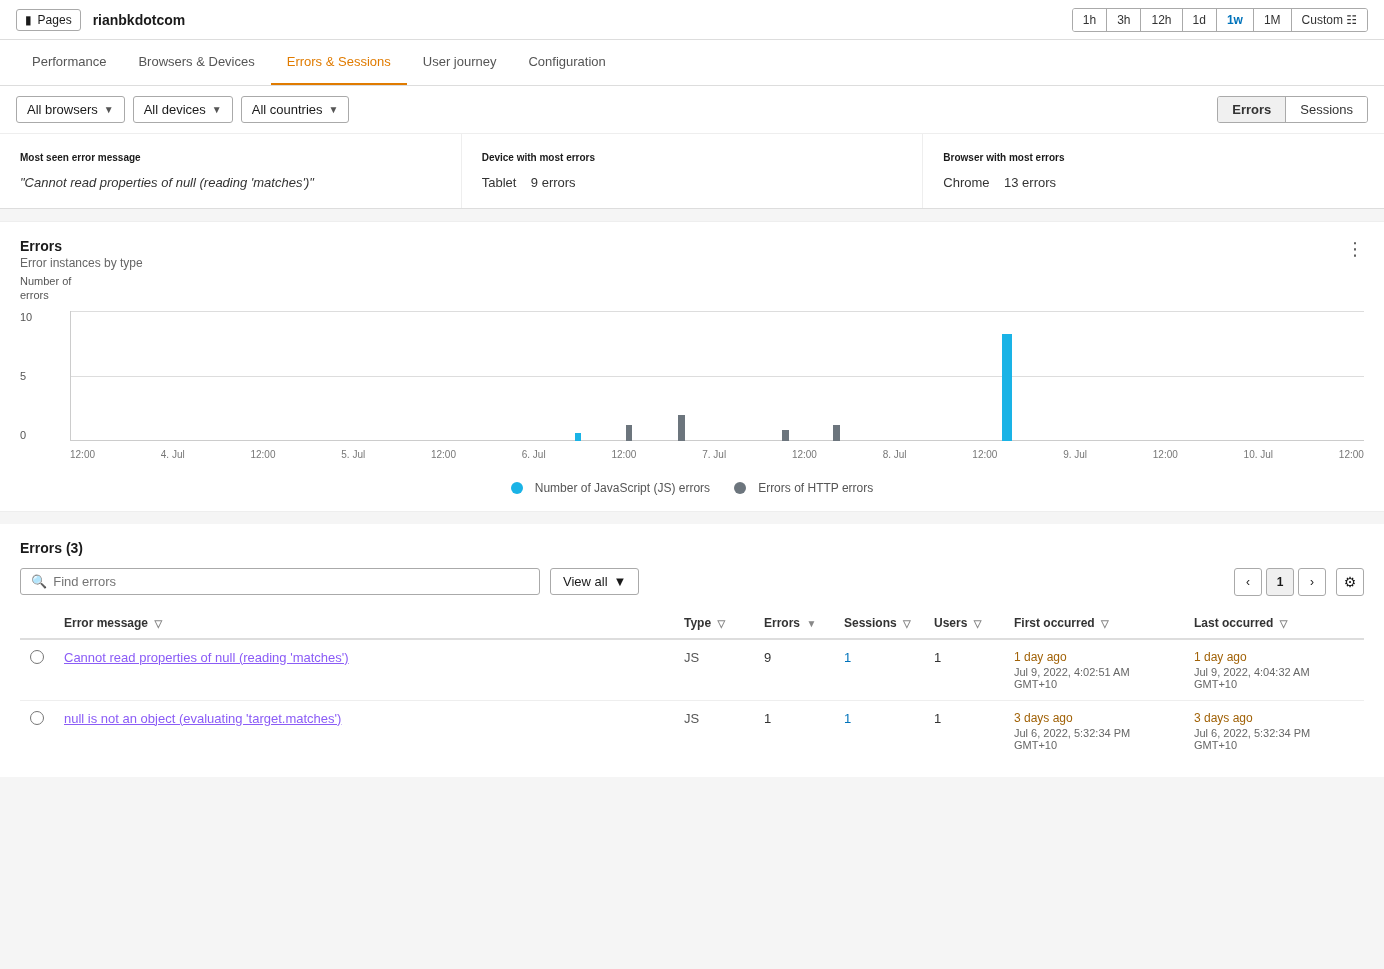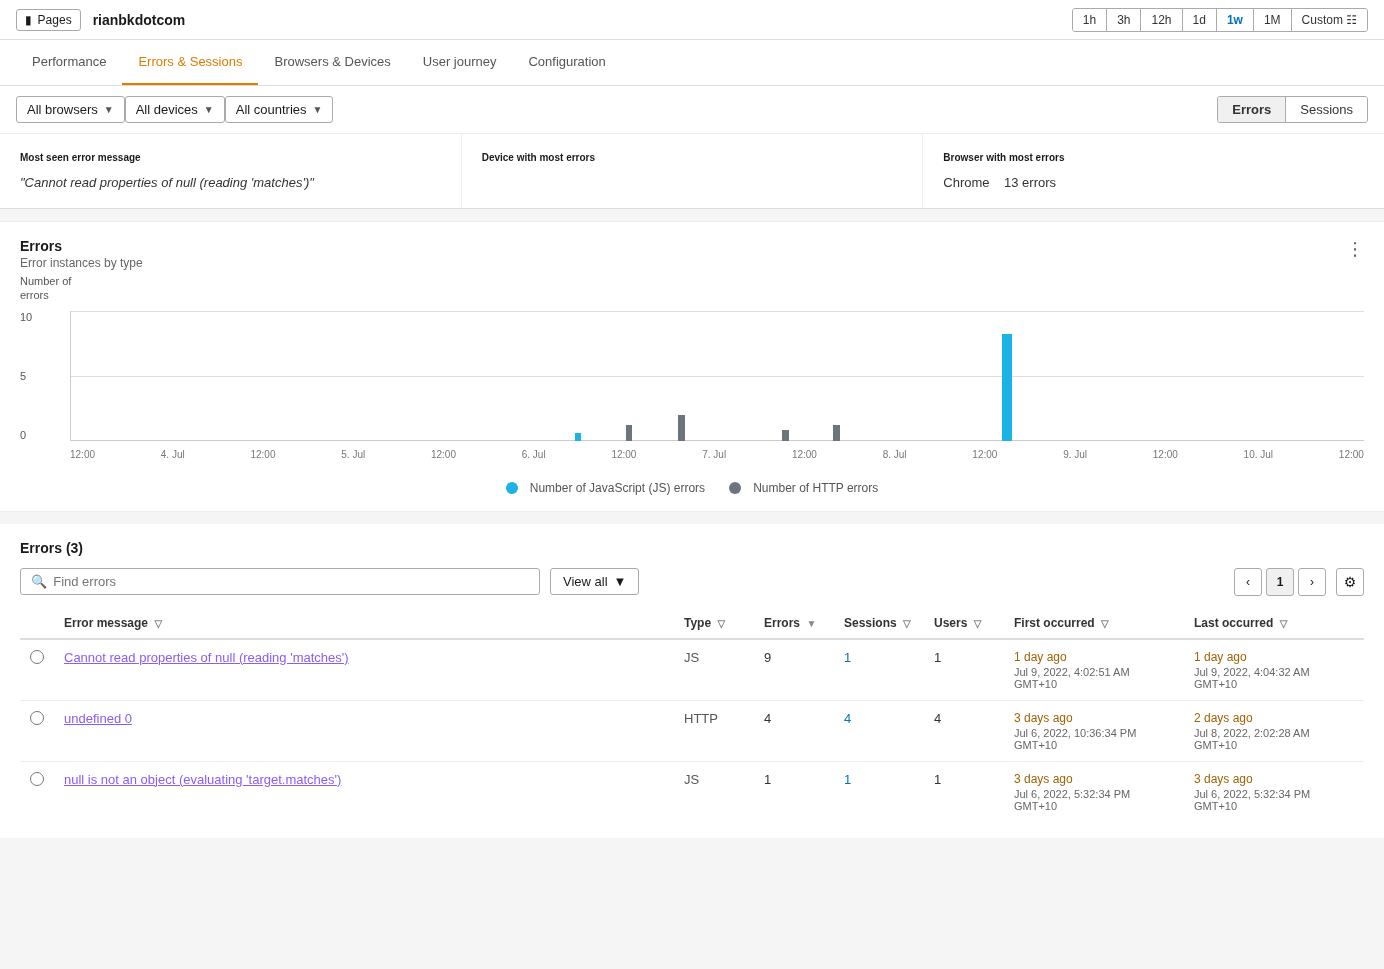--- a/index.html
+++ b/index.html
@@ -14,21 +14,21 @@
     .time-btn:last-child { border-right: none; }
     .time-btn.active { color: #0073bb; font-weight: 600; }
     .time-btn-custom { padding: 4px 10px; font-size: 12px; background: #fff; border: none; cursor: pointer; color: #333; display: flex; align-items: center; gap: 4px; }
 
     
     .nav-tabs { display: flex; background: #fff; border-bottom: 1px solid #ddd; padding: 0 16px; }
     .nav-tab { padding: 14px 16px; font-size: 13px; cursor: pointer; color: #555; border-bottom: 2px solid transparent; white-space: nowrap; text-decoration: none; }
     .nav-tab.active { color: #e07b00; border-bottom: 2px solid #e07b00; font-weight: 500; }
 
     
-    .filters-bar { display: flex; align-items: center; background: #fff; padding: 10px 16px; border-bottom: 1px solid #eee; }
+    .filters-bar { display: flex; align-items: center; background: #fff; padding: 10px 16px; border-bottom: 1px solid #eee; gap: 8px; }
     .filter-select { display: flex; align-items: center; gap: 6px; border: 1px solid #aaa; border-radius: 3px; padding: 5px 10px; font-size: 13px; cursor: pointer; background: #fff; }
     .filter-select .arrow { color: #555; font-size: 10px; }
     .filter-spacer { flex: 1; }
     .toggle-group { display: flex; border: 1px solid #aaa; border-radius: 3px; overflow: hidden; }
     .toggle-btn { padding: 5px 14px; font-size: 13px; background: #fff; border: none; border-right: 1px solid #aaa; cursor: pointer; color: #333; }
     .toggle-btn:last-child { border-right: none; }
     .toggle-btn.active { background: #f0f0f0; font-weight: 600; }
 
     
     .summary-cards { display: flex; background: #fff; border-bottom: 1px solid #ddd; }
@@ -103,22 +103,22 @@
     <button class="time-btn">12h</button>
     <button class="time-btn">1d</button>
     <button class="time-btn active">1w</button>
     <button class="time-btn">1M</button>
     <button class="time-btn-custom">Custom ☷</button>
   </div>
 </div>
 
 <div class="nav-tabs">
   <a class="nav-tab">Performance</a>
+  <a class="nav-tab">Browsers &amp; Devices</a>
   <a class="nav-tab active">Errors &amp; Sessions</a>
-  <a class="nav-tab">Browsers &amp; Devices</a>
   <a class="nav-tab">User journey</a>
   <a class="nav-tab">Configuration</a>
 </div>
 
 <div class="filters-bar">
   <div class="filter-select">
     <span>All browsers</span>
     <span class="arrow">▼</span>
   </div>
   <div class="filter-select">
@@ -136,20 +136,24 @@
   </div>
 </div>
 
 <div class="summary-cards">
   <div class="summary-card">
     <div class="summary-card-title">Most seen error message</div>
     <div class="summary-card-value">"Cannot read properties of null (reading 'matches')"</div>
   </div>
   <div class="summary-card">
     <div class="summary-card-title">Device with most errors</div>
+    <div class="summary-card-value normal">
+      <span>Tablet</span>&nbsp;&nbsp;&nbsp;
+      <span>9 errors</span>
+    </div>
   </div>
   <div class="summary-card">
     <div class="summary-card-title">Browser with most errors</div>
     <div class="summary-card-value normal">
       <span>Chrome</span>&nbsp;&nbsp;&nbsp;
       <span>13 errors</span>
     </div>
   </div>
 </div>
 
@@ -204,21 +208,21 @@
       </div>
     </div>
   </div>
   <div class="chart-legend">
     <div class="legend-item">
       <div class="legend-dot" style="background: #1ab3e6;"></div>
       <span>Number of JavaScript (JS) errors</span>
     </div>
     <div class="legend-item">
       <div class="legend-dot" style="background: #6c757d;"></div>
-      <span>Number of HTTP errors</span>
+      <span>Errors of HTTP errors</span>
     </div>
   </div>
 </div>
 
 <div class="table-section" style="margin-top: 12px;">
   <div class="table-section-header">
     <span class="table-section-title">Errors <span>(3)</span></span>
   </div>
   <div class="table-toolbar">
     <div class="search-box">
@@ -288,38 +292,20 @@
     </td>
     <td class="col-last">
       <div class="time-ago">1 day ago</div>
       <div class="time-exact">Jul 9, 2022, 4:04:32 AM GMT+10</div>
     </td>
   </tr>
         <tr>
     <td class="col-checkbox">
       <input type="radio" class="row-checkbox" style="">
     </td>
-    <td class="col-msg error-msg">undefined 0</td>
-    <td class="col-type type-badge">HTTP</td>
-    <td class="col-errors errors-count">4</td>
-    <td class="col-sessions"><a class="sessions-link" style="color:#0073bb;text-decoration:none;">4</a></td>
-    <td class="col-users users-count">4</td>
-    <td class="col-first">
-      <div class="time-ago">3 days ago</div>
-      <div class="time-exact">Jul 6, 2022, 10:36:34 PM GMT+10</div>
-    </td>
-    <td class="col-last">
-      <div class="time-ago">2 days ago</div>
-      <div class="time-exact">Jul 8, 2022, 2:02:28 AM GMT+10</div>
-    </td>
-  </tr>
-        <tr>
-    <td class="col-checkbox">
-      <input type="radio" class="row-checkbox" style="">
-    </td>
     <td class="col-msg error-msg">null is not an object (evaluating 'target.matches')</td>
     <td class="col-type type-badge">JS</td>
     <td class="col-errors errors-count">1</td>
     <td class="col-sessions"><a class="sessions-link" style="color:#0073bb;text-decoration:none;">1</a></td>
     <td class="col-users users-count">1</td>
     <td class="col-first">
       <div class="time-ago">3 days ago</div>
       <div class="time-exact">Jul 6, 2022, 5:32:34 PM GMT+10</div>
     </td>
     <td class="col-last">

